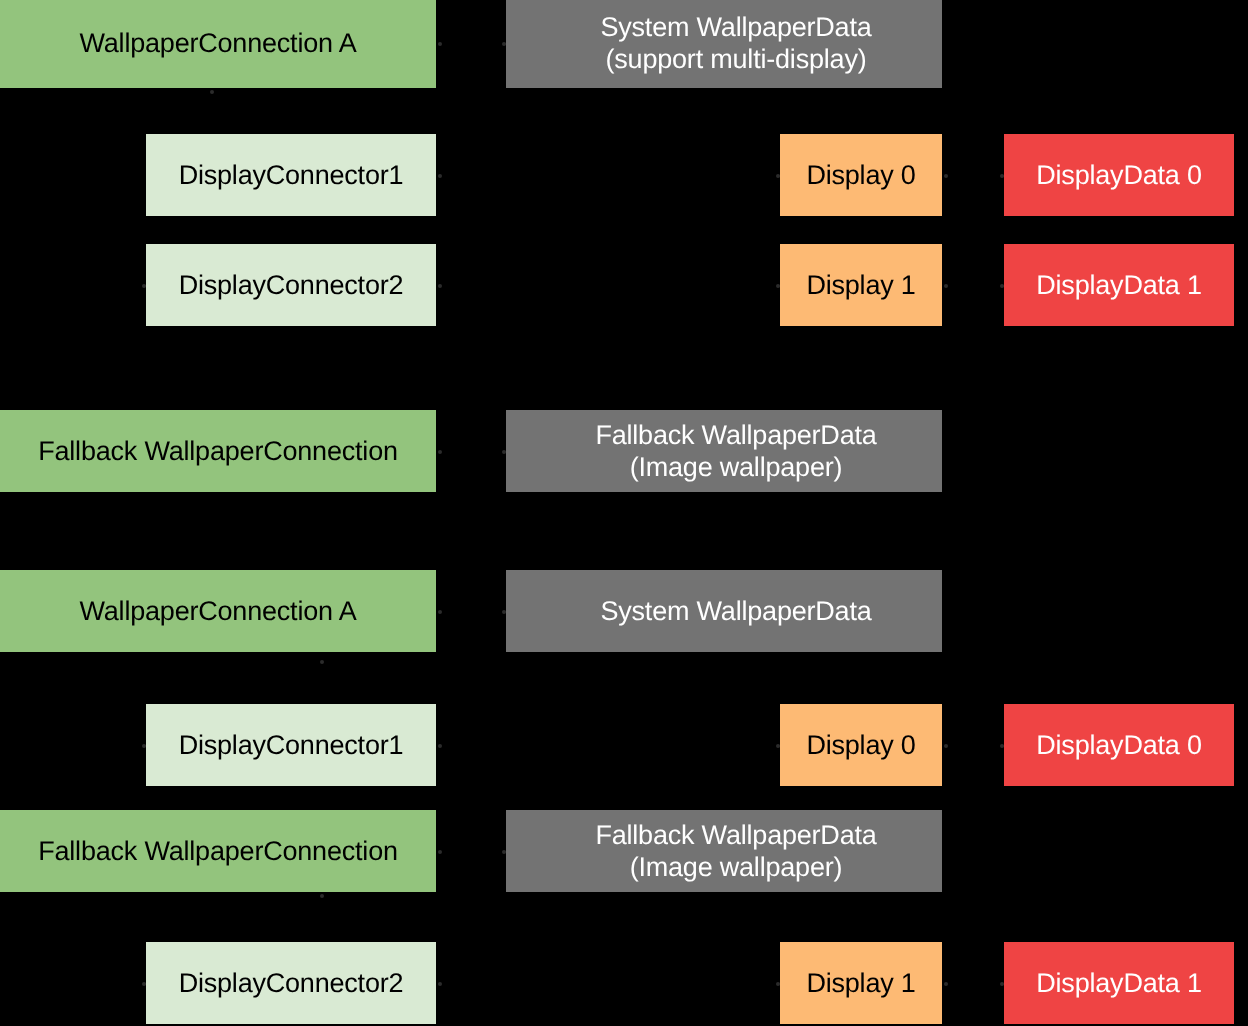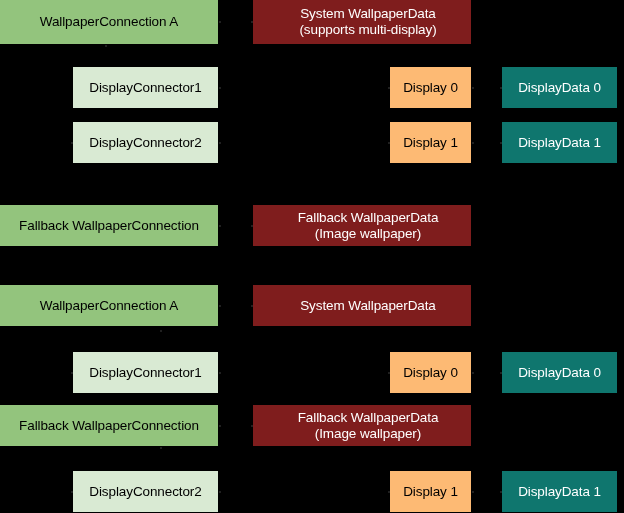--- a/index.html
+++ b/index.html
@@ -32,32 +32,32 @@
     background: #93c47d;
     color: #000000;
     font-size: 13.5px;
   }
   .type-displayconnector {
     background: #d9ead3;
     color: #000000;
     font-size: 13.5px;
   }
   .type-wallpaperdata {
-    background: #7f1d1d;
+    background: #737373;
     color: #ffffff;
     font-size: 13.5px;
     padding-left: 12px;
   }
   .type-display {
     background: #fdba74;
     color: #000000;
     font-size: 13.5px;
   }
   .type-displaydata {
-    background: #0f766e;
+    background: #ef4444;
     color: #ffffff;
     font-size: 13.5px;
   }
   .port-dot {
     position: absolute;
     width: 2px;
     height: 2px;
     background: #2b2b2b;
     border-radius: 50%;
   }
@@ -94,21 +94,21 @@
     <div class="port-dot" style="left: 472px; top: 491px;"></div>
     <div class="port-dot" style="left: 500px; top: 491px;"></div>
     <div class="port-dot" style="left: 105px; top: 45px;"></div>
     <div class="port-dot" style="left: 160px; top: 330px;"></div>
     <div class="port-dot" style="left: 160px; top: 447px;"></div>
     <div class="node type-connection" style="left: 0px; top: 0px; width: 218px; height: 44px;">
       <span>WallpaperConnection A</span>
     </div>
     <div class="node type-wallpaperdata" style="left: 253px; top: 0px; width: 218px; height: 44px;">
       <span>System WallpaperData</span>
-      <span class="line2">(supports multi-display)</span>
+      <span class="line2">(support multi-display)</span>
     </div>
     <div class="node type-displayconnector" style="left: 73px; top: 67px; width: 145px; height: 41px;">
       <span>DisplayConnector1</span>
     </div>
     <div class="node type-display" style="left: 390px; top: 67px; width: 81px; height: 41px;">
       <span>Display 0</span>
     </div>
     <div class="node type-displaydata" style="left: 502px; top: 67px; width: 115px; height: 41px;">
       <span>DisplayData 0</span>
     </div>

